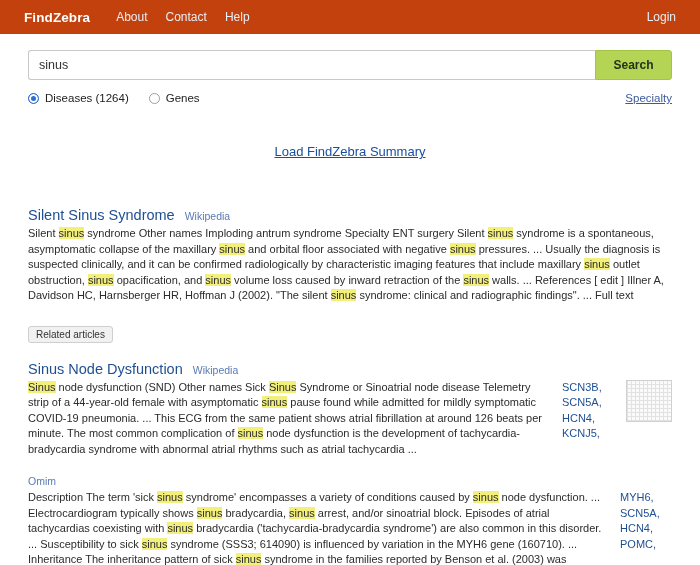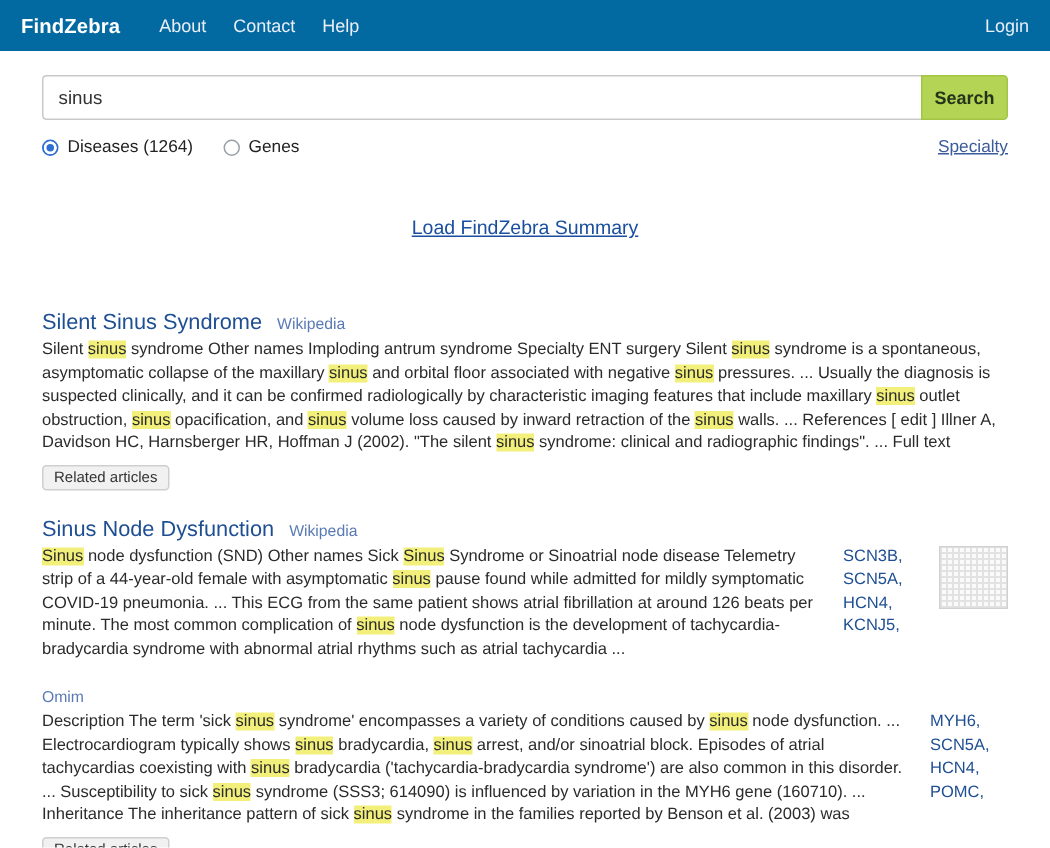--- a/index.html
+++ b/index.html
@@ -8,24 +8,24 @@
     width: 700px; height: 565px;
     background: #ffffff;
     font-family: "Liberation Sans", sans-serif;
     font-size: 12px;
     color: #222;
     overflow: hidden;
   }
   
   .navbar {
     height: 34px;
-    background: #0369a1;
+    background: #c2410c;
     display: flex;
     align-items: center;
-    padding: 0 14px;
+    padding: 0 24px;
     color: #ffffff;
   }
   .brand {
     font-size: 13.5px;
     font-weight: bold;
     color: #ffffff;
     margin-right: 26px;
     letter-spacing: .1px;
   }
   .nav-links { display: flex; align-items: flex-start; gap: 18px; flex: 1; }
@@ -51,21 +51,21 @@
     border-right: none;
     border-radius: 3px 0 0 3px;
     padding: 0 10px;
     font-size: 12.5px;
     font-family: "Liberation Sans", sans-serif;
     color: #333;
     outline: none;
     background: #fff;
   }
   .search-btn {
-    width: 58px;
+    width: 77px;
     background: #b3d454;
     border: 1px solid #a4c444;
     border-radius: 0 3px 3px 0;
     color: #24331a;
     font-size: 12px;
     font-weight: bold;
     font-family: "Liberation Sans", sans-serif;
     cursor: pointer;
   }
 
@@ -161,21 +161,21 @@
     width: 46px; height: 42px;
     flex: none;
     border: 1px solid #d0d0d0;
     background:
       repeating-linear-gradient(0deg, #e2e2e2 0 1px, transparent 1px 4px),
       repeating-linear-gradient(90deg, #e2e2e2 0 1px, transparent 1px 4px),
       #fafafa;
   }
   .related-btn {
     display: inline-block;
-    margin-top: 6px;
+    margin-top: 22px;
     font-size: 10px;
     color: #333;
     background: #f1f1f1;
     border: 1px solid #cfcfcf;
     border-radius: 3px;
     padding: 2px 7px;
     cursor: pointer;
   }
 </style>
 </head>

